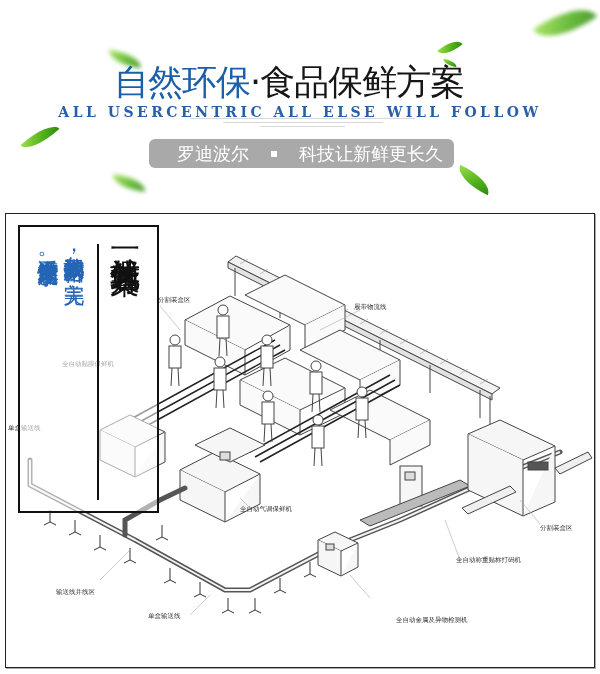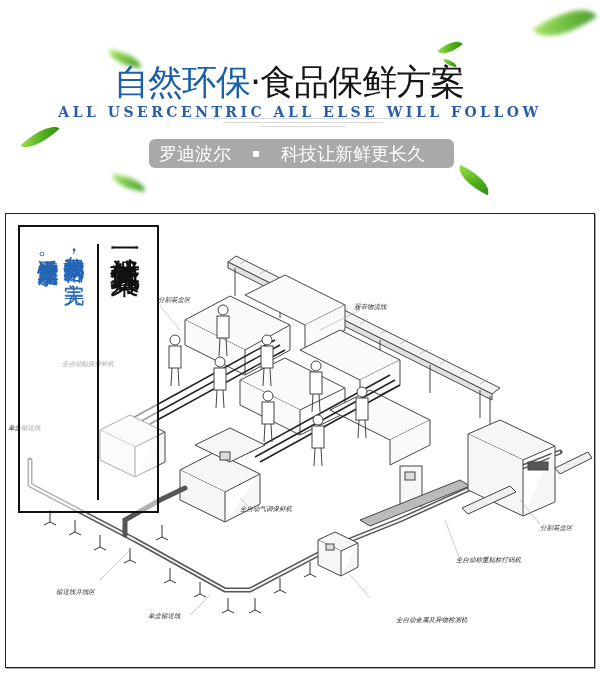--- a/index.html
+++ b/index.html
@@ -11,42 +11,42 @@
            font-size: 35px; line-height: 44px; white-space: nowrap; letter-spacing: -1px; margin-left: 6px; }
   .title .blue { color: #1a5fa8; }
   .title .dark { color: #161616; }
   .subtitle-en { position: absolute; left: 0; width: 600px; top: 104px; text-align: center;
                  font-family: "DejaVu Serif", serif; font-size: 14px; letter-spacing: 3.5px;
                  color: #2b5ea8; font-weight: bold; }
   .fine-lines { position: absolute; left: 190px; top: 118px; width: 225px; }
   .fine-lines div { height: 1px; background: #d8d8d8; margin: 0 auto 3px auto; }
   .pill { position: absolute; left: 149px; top: 139px; width: 305px; height: 29px;
           background: #a9a9a9; border-radius: 6px; color: #ffffff; font-size: 18px;
-          line-height: 29px; white-space: nowrap; box-sizing: border-box; padding-left: 10px; }
+          line-height: 29px; white-space: nowrap; box-sizing: border-box; padding-left: 28px; }
   .pill .sep { display: inline-block; width: 6px; height: 6px; background: #ffffff;
                margin: 0 22px 3px 22px; vertical-align: middle; }
 
   
   .leaf { position: absolute; background: linear-gradient(135deg, #9be04a 0%, #4fae1c 60%, #2f8a10 100%);
           border-radius: 0 100% 0 100%; }
   .leaf.blur { filter: blur(2px); opacity: 0.85; }
 
   
   .outer-frame { position: absolute; left: 5px; top: 213px; width: 590px; height: 455px;
                  border: 1px solid #222; box-shadow: 1px 1px 0 #aaa; box-sizing: border-box; }
   .diagram { position: absolute; left: 6px; top: 214px; }
   .inner-box { position: absolute; left: 18px; top: 225px; width: 141px; height: 288px;
                border: 2px solid #111; box-sizing: border-box; background: rgba(255,255,255,0.55); }
   .vcol { position: absolute; writing-mode: vertical-rl; white-space: nowrap; }
   .vcol.big { left: 108px; top: 233px; font-size: 30px; color: #111; letter-spacing: 1px; line-height: 34px; }
   .vcol.blue1 { left: 62px; top: 240px; font-size: 21px; color: #2565b5; line-height: 24px; letter-spacing: 0.5px; }
   .vcol.blue2 { left: 36px; top: 243px; font-size: 21px; color: #2565b5; line-height: 24px; letter-spacing: 0.5px; }
   .vbar { position: absolute; left: 97px; top: 244px; width: 2px; height: 256px; background: #111; }
 
-  .lbl { position: absolute; font-size: 6.5px; color: #333; white-space: nowrap; font-family: "DejaVu Serif", serif; font-style: italic; }
+  .lbl { position: absolute; font-size: 6.5px; color: #333; white-space: nowrap; font-family: "DejaVu Serif", serif; }
 </style>
 </head>
 <body>
 
 <div class="leaf blur" style="left:108px;top:52px;width:34px;height:14px;transform:rotate(8deg);"></div>
 <div class="leaf" style="left:438px;top:42px;width:24px;height:11px;transform:rotate(-40deg);"></div>
 <div class="leaf" style="left:443px;top:60px;width:14px;height:6px;transform:rotate(10deg);"></div>
 <div class="leaf blur" style="left:535px;top:10px;width:60px;height:26px;transform:rotate(-35deg);"></div>
 <div class="leaf" style="left:20px;top:130px;width:40px;height:14px;transform:rotate(-42deg);"></div>
 <div class="leaf blur" style="left:112px;top:176px;width:34px;height:14px;transform:rotate(6deg);"></div>

